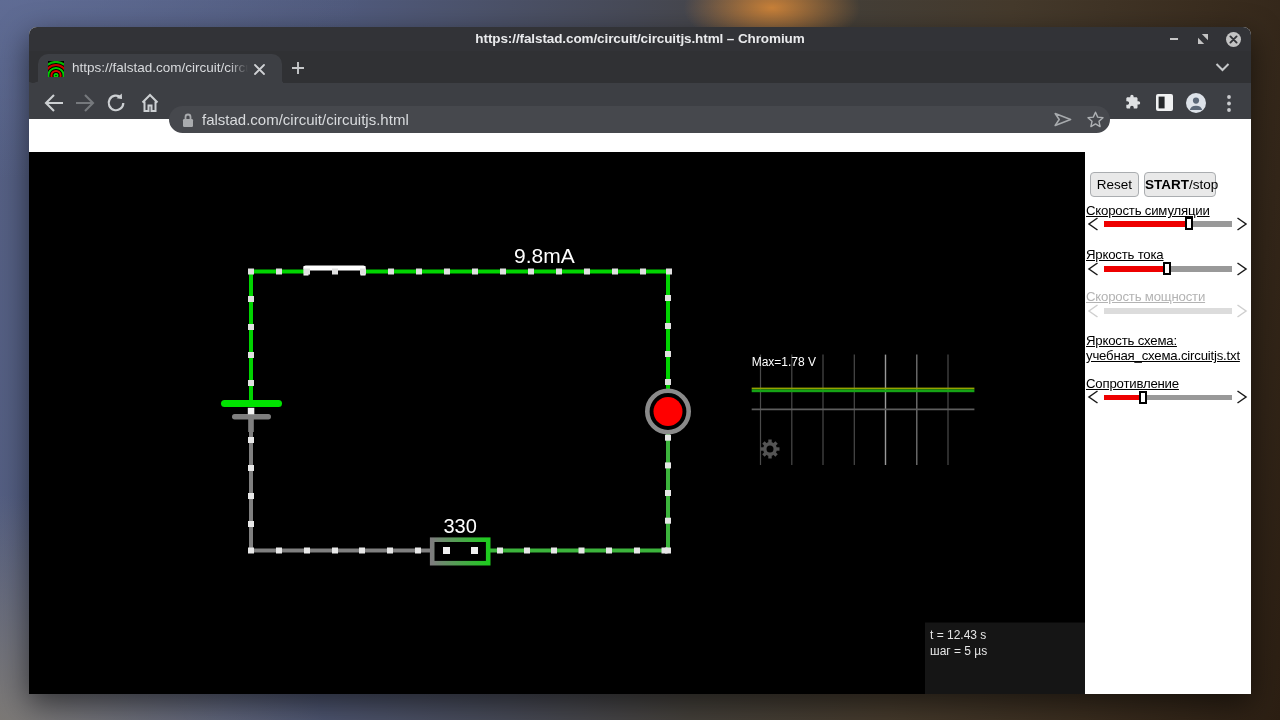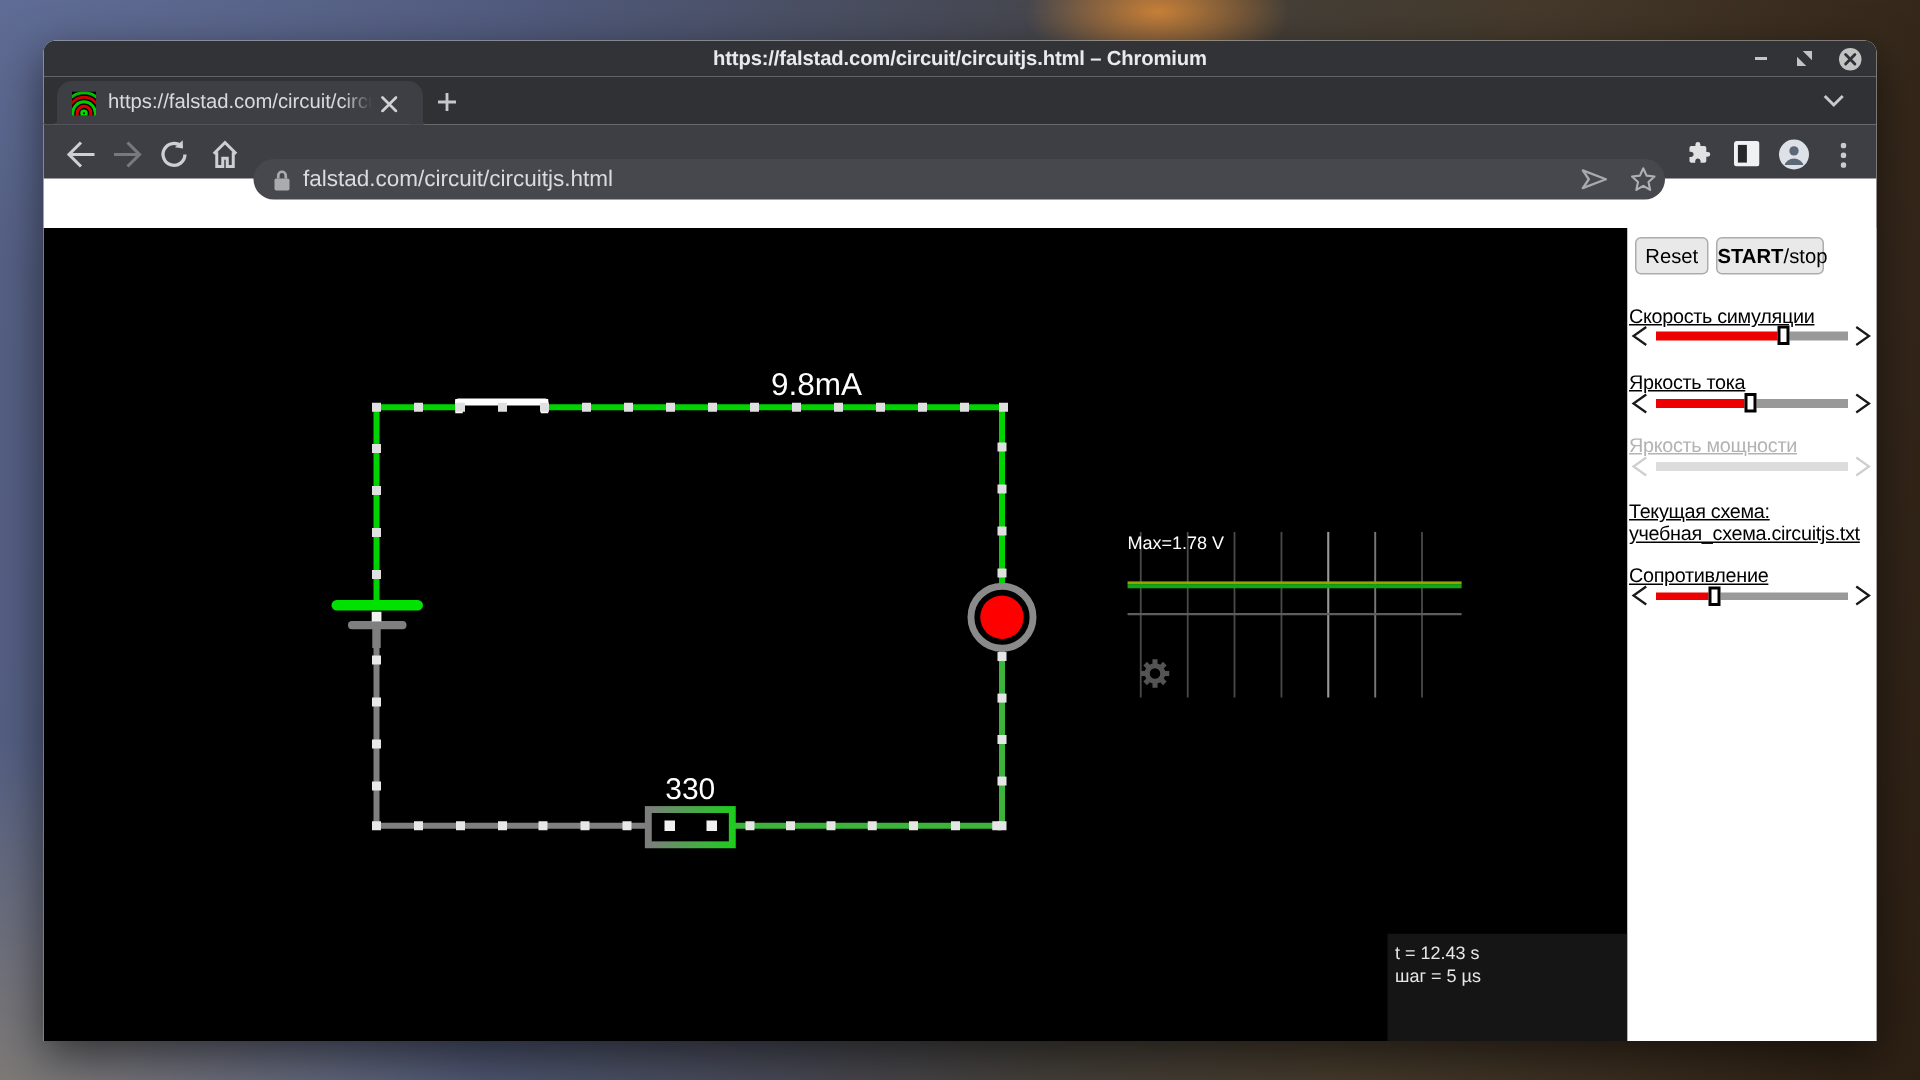--- a/index.html
+++ b/index.html
@@ -22,21 +22,21 @@
   .flare{position:absolute;bottom:0;width:10px;height:10px;background:radial-gradient(circle 10px at 50% 0%, transparent 9.5px, #3d3f44 10px);}
   .toolb{position:absolute;left:0;top:56px;width:100%;height:36px;background:#3d3f44;}
   .omni{position:absolute;left:140px;top:7px;width:941px;height:27px;border-radius:13.5px;background:#46484d;margin-top:16px;}
   .omni .u{position:absolute;left:33px;top:5px;font-size:15px;color:#d9dbde;}
   .menub{position:absolute;left:0;top:92px;width:100%;height:33px;
      background:linear-gradient(#ffffff, #eef1f4 55%, #dde2e7 90%, #d5dade);border-bottom:1px solid #9aa0a6;box-sizing:border-box;}
   .menub span{position:absolute;top:11px;font-size:13px;font-weight:bold;color:#15181b;letter-spacing:-.55px;}
   .content{position:absolute;left:0;top:125px;width:1222px;height:542px;}
   .sidebar{position:absolute;left:1056px;top:0;width:166px;height:542px;background:#fff;font-size:13.2px;color:#000;}
   .sb-lab{position:absolute;left:1px;white-space:nowrap;letter-spacing:-.2px;text-decoration:underline;}
-  .btn{position:absolute;top:6px;height:25px;border:1px solid #aaadb0;border-radius:4px;background:#e9e9e9;
+  .btn{position:absolute;top:20px;height:25px;border:1px solid #aaadb0;border-radius:4px;background:#e9e9e9;
        font-size:13.5px;color:#000;text-align:center;line-height:24px;box-sizing:border-box;}
   .track{position:absolute;height:5.5px;}
   .thumb{position:absolute;width:8px;height:13px;background:#fff;border:2.6px solid #000;box-sizing:border-box;}
 </style></head><body>
 <div class="desk"></div>
 <div class="win">
   <div class="tbar">
     <span class="t">https://falstad.com/circuit/circuitjs.html – Chromium</span>
     <div class="mini"></div>
     <svg class="rest" width="10" height="10">
@@ -252,30 +252,30 @@
       <svg style="position:absolute;left:1.5px;top:109.5px" width="12" height="14">
           <path d="M10.5 1 L2 7 L10.5 13" stroke="#1a1a1a" stroke-width="1.5" fill="none"></path>
         </svg>
       <svg style="position:absolute;left:150.5px;top:109.5px" width="12" height="14">
           <path d="M1.5 1 L10 7 L1.5 13" stroke="#1a1a1a" stroke-width="1.5" fill="none"></path>
         </svg>
       <div class="track" style="left:18.5px;top:114px;width:63px;background:#ee0000"></div>
       <div class="track" style="left:81.5px;top:114px;width:65px;background:#999"></div>
       <div class="thumb" style="left:77.5px;top:110.3px"></div>
 
-      <div class="sb-lab" style="top:137px;color:#b3b3b3">Яркость мощности</div>
+      <div class="sb-lab" style="top:137px;color:#b3b3b3">Скорость мощности</div>
       <svg style="position:absolute;left:1.5px;top:151.5px" width="12" height="14">
           <path d="M10.5 1 L2 7 L10.5 13" stroke="#cfcfcf" stroke-width="1.5" fill="none"></path>
         </svg>
       <svg style="position:absolute;left:150.5px;top:151.5px" width="12" height="14">
           <path d="M1.5 1 L10 7 L1.5 13" stroke="#cfcfcf" stroke-width="1.5" fill="none"></path>
         </svg>
       <div class="track" style="left:18.5px;top:156px;width:128px;background:#dcdcdc"></div>
 
-      <div class="sb-lab" style="top:181px">Текущая схема:</div>
+      <div class="sb-lab" style="top:181px">Яркость схема:</div>
       <div class="sb-lab" style="top:196px">учебная_схема.circuitjs.txt</div>
 
       <div class="sb-lab" style="top:223.5px">Сопротивление</div>
       <svg style="position:absolute;left:1.5px;top:238px" width="12" height="14">
           <path d="M10.5 1 L2 7 L10.5 13" stroke="#1a1a1a" stroke-width="1.5" fill="none"></path>
         </svg>
       <svg style="position:absolute;left:150.5px;top:238px" width="12" height="14">
           <path d="M1.5 1 L10 7 L1.5 13" stroke="#1a1a1a" stroke-width="1.5" fill="none"></path>
         </svg>
       <div class="track" style="left:18.5px;top:242.5px;width:39.5px;background:#ee0000"></div>

